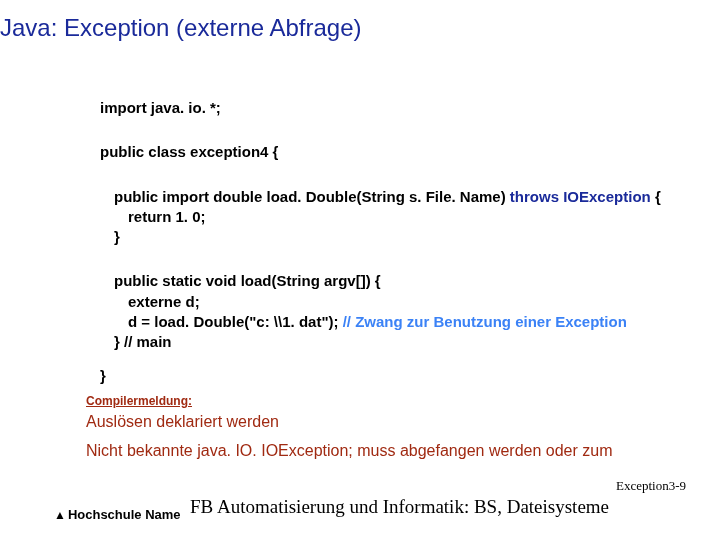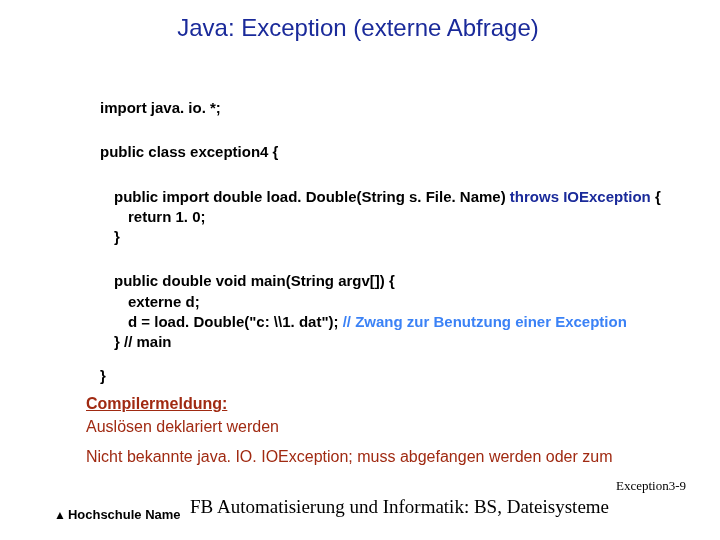--- a/index.html
+++ b/index.html
@@ -16,21 +16,21 @@
     position: relative;
     width: 720px;
     height: 540px;
     box-sizing: border-box;
   }
   .title {
     position: absolute;
     top: 14px;
     left: 0;
     width: 716px;
-    text-align: center;
+    text-align: left;
     font-size: 24px;
     color: #1a2a9a;
   }
   .body {
     position: absolute;
     top: 74px;
     left: 100px;
     right: 40px;
     font-size: 15px;
     line-height: 1.35;
@@ -40,21 +40,21 @@
   .ind2 { padding-left: 28px; }
   .throws { color: #1a2a9a; font-weight: bold; }
   .comment { color: #3b82f6; }
   .b { font-weight: bold; }
   .compiler-label {
     margin-top: 6px;
     margin-left: -14px;
     font-weight: bold;
     color: #a02a12;
     text-decoration: underline;
-    font-size: 16px;
+    font-size: 12px;
   }
   .compiler-msg {
     margin-top: 8px;
     margin-left: -14px;
     font-size: 16px;
     color: #a02a12;
   }
   .pagenum {
     position: absolute;
     right: 34px;
@@ -94,21 +94,21 @@
 
     <div class="code-block">
       <div class="ind1">
         <span class="b">public import double load. Double(String s. File. Name)</span><span class="throws"> throws IOException </span><span class="b">{</span>
       </div>
       <div class="ind2 b">return 1. 0;</div>
       <div class="ind1 b">}</div>
     </div>
 
     <div class="code-block">
-      <div class="ind1 b">public double void main(String argv[]) {</div>
+      <div class="ind1 b">public static void load(String argv[]) {</div>
       <div class="ind2 b">externe d;</div>
       <div class="ind2">
         <span class="b">d = load. Double("c: \\1. dat");  </span><span class="comment b">// Zwang zur Benutzung einer Exception</span>
       </div>
       <div class="ind1 b">}  // main</div>
     </div>
 
     <div class="b">}</div>
 
     <div class="compiler-label">Compilermeldung:</div>

